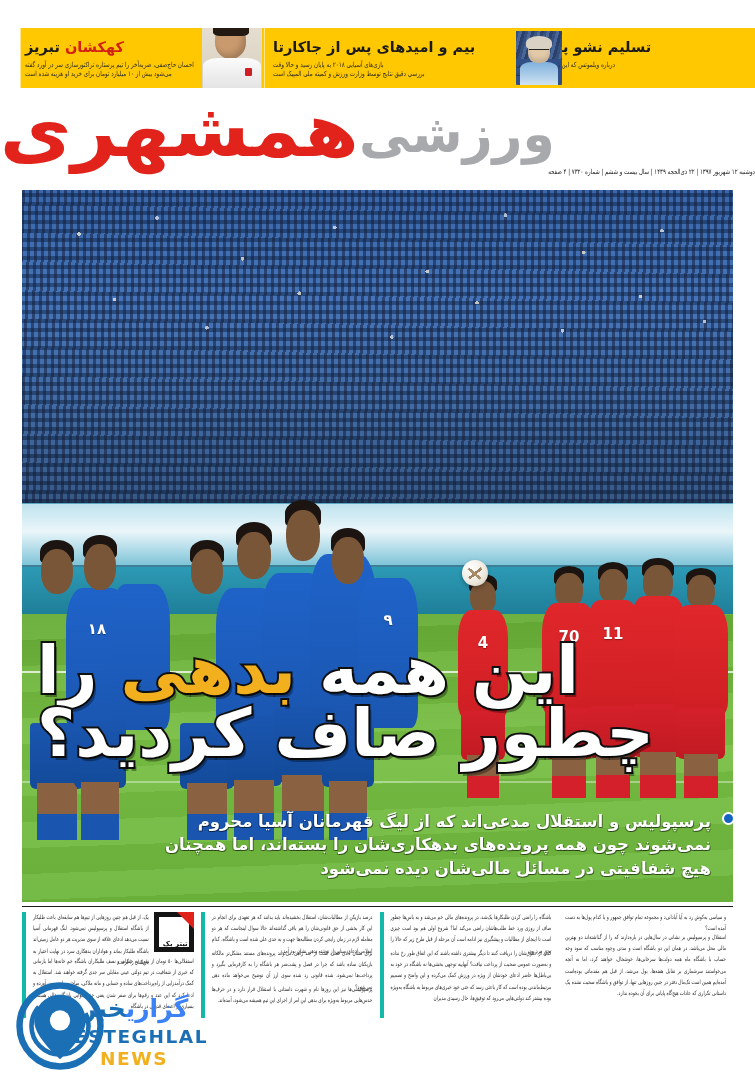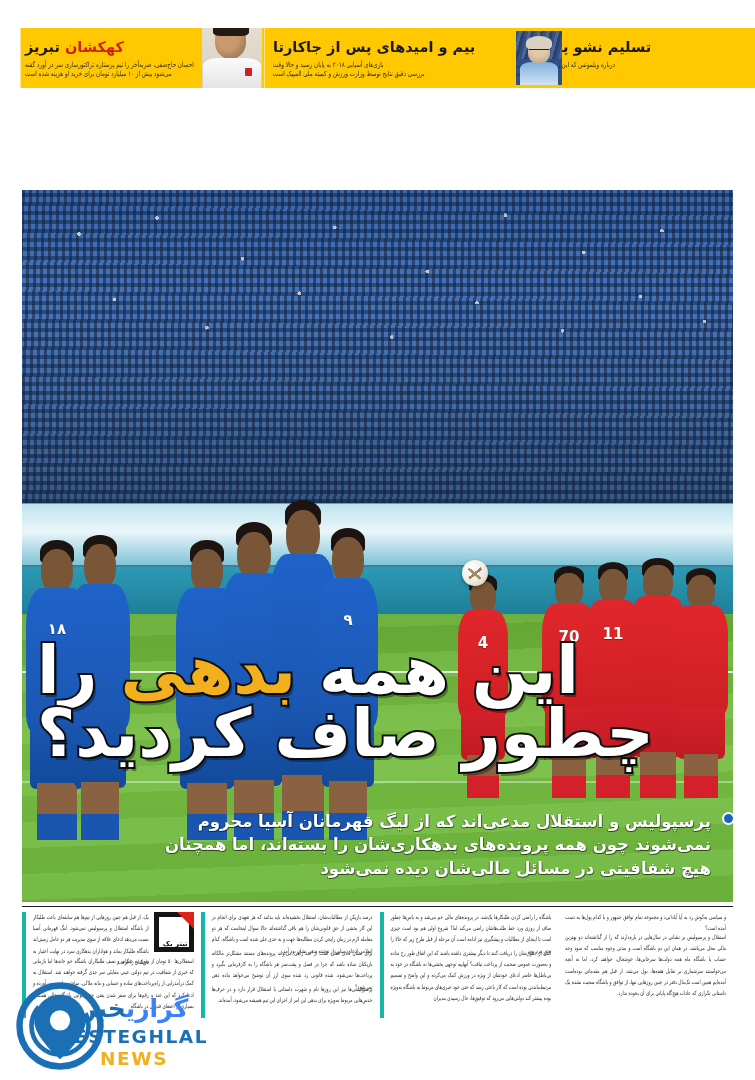--- a/index.html
+++ b/index.html
@@ -209,21 +209,21 @@
     background:#1b1410; border-radius:50% 50% 20% 20%;
   }
   .num {
     position:absolute; left:0; right:0; top:22%;
     text-align:center; color:#fff; font-weight:bold;
     font-size:15px; font-family:"DejaVu Sans", sans-serif;
     text-shadow:0 1px 1px rgba(0,0,0,.35);
   }
   .num.dark { color:#1d1d1d; text-shadow:none; }
 
-  .blue .shirt { background:linear-gradient(to bottom,#1f63c9,#1a56b0); }
+  .blue .shirt { background:linear-gradient(to bottom,#1f63c9,#1a56b0);margin-left:40px; }
   .blue .shorts { background:linear-gradient(to bottom,#1a56b0,#134a99); }
   .blue .legs { background:linear-gradient(to bottom,#8a6242 0 55%,#1a56b0 55% 100%); }
   .white .shirt { background:linear-gradient(to bottom,#fdfdfd,#ededed); }
   .white .shorts { background:linear-gradient(to bottom,#fbfbfb,#eaeaea); }
   .white .legs { background:linear-gradient(to bottom,#8a6242 0 45%,#fafafa 45% 100%); }
   .red .shirt { background:linear-gradient(to bottom,#e0272b,#cf1f24); }
   .red .shorts { background:linear-gradient(to bottom,#d4202a,#c11a22); }
   .red .legs { background:linear-gradient(to bottom,#8a6242 0 50%,#d4202a 50% 100%); }
 
   .ball {
@@ -370,20 +370,25 @@
         <div class="hair"></div>
         <div class="glasses"></div>
       </div>
       <div class="teaser-title">تسلیم نشو پیرمرد!</div>
       <div class="teaser-deck">درباره ویلموتس که این روزها به بهانه‌جویی</div>
       <div class="teaser-deck" style="margin-top:0;">خو گرفته است</div>
 
     </div>
   </div>
 
+  <div class="masthead">
+    <div class="logo-main">همشهری</div>
+    <div class="logo-sub">ورزشی</div>
+    <div class="dateline">دوشنبه ۱۲ شهریور ۱۳۹۷ | ۲۲ ذی‌الحجه ۱۴۳۹ | سال بیست و ششم | شماره ۷۳۲۰ | ۴ صفحه</div>
+  </div>
 
   <div class="photo-wrap">
     <div class="crowd"></div>
     <div class="barrier"></div>
     <div class="ad-board"></div>
     <div class="pitch">
       <div class="pitch-line" style="top:20%"></div>
       <div class="pitch-line" style="top:58%; opacity:.5"></div>
     </div>
 

